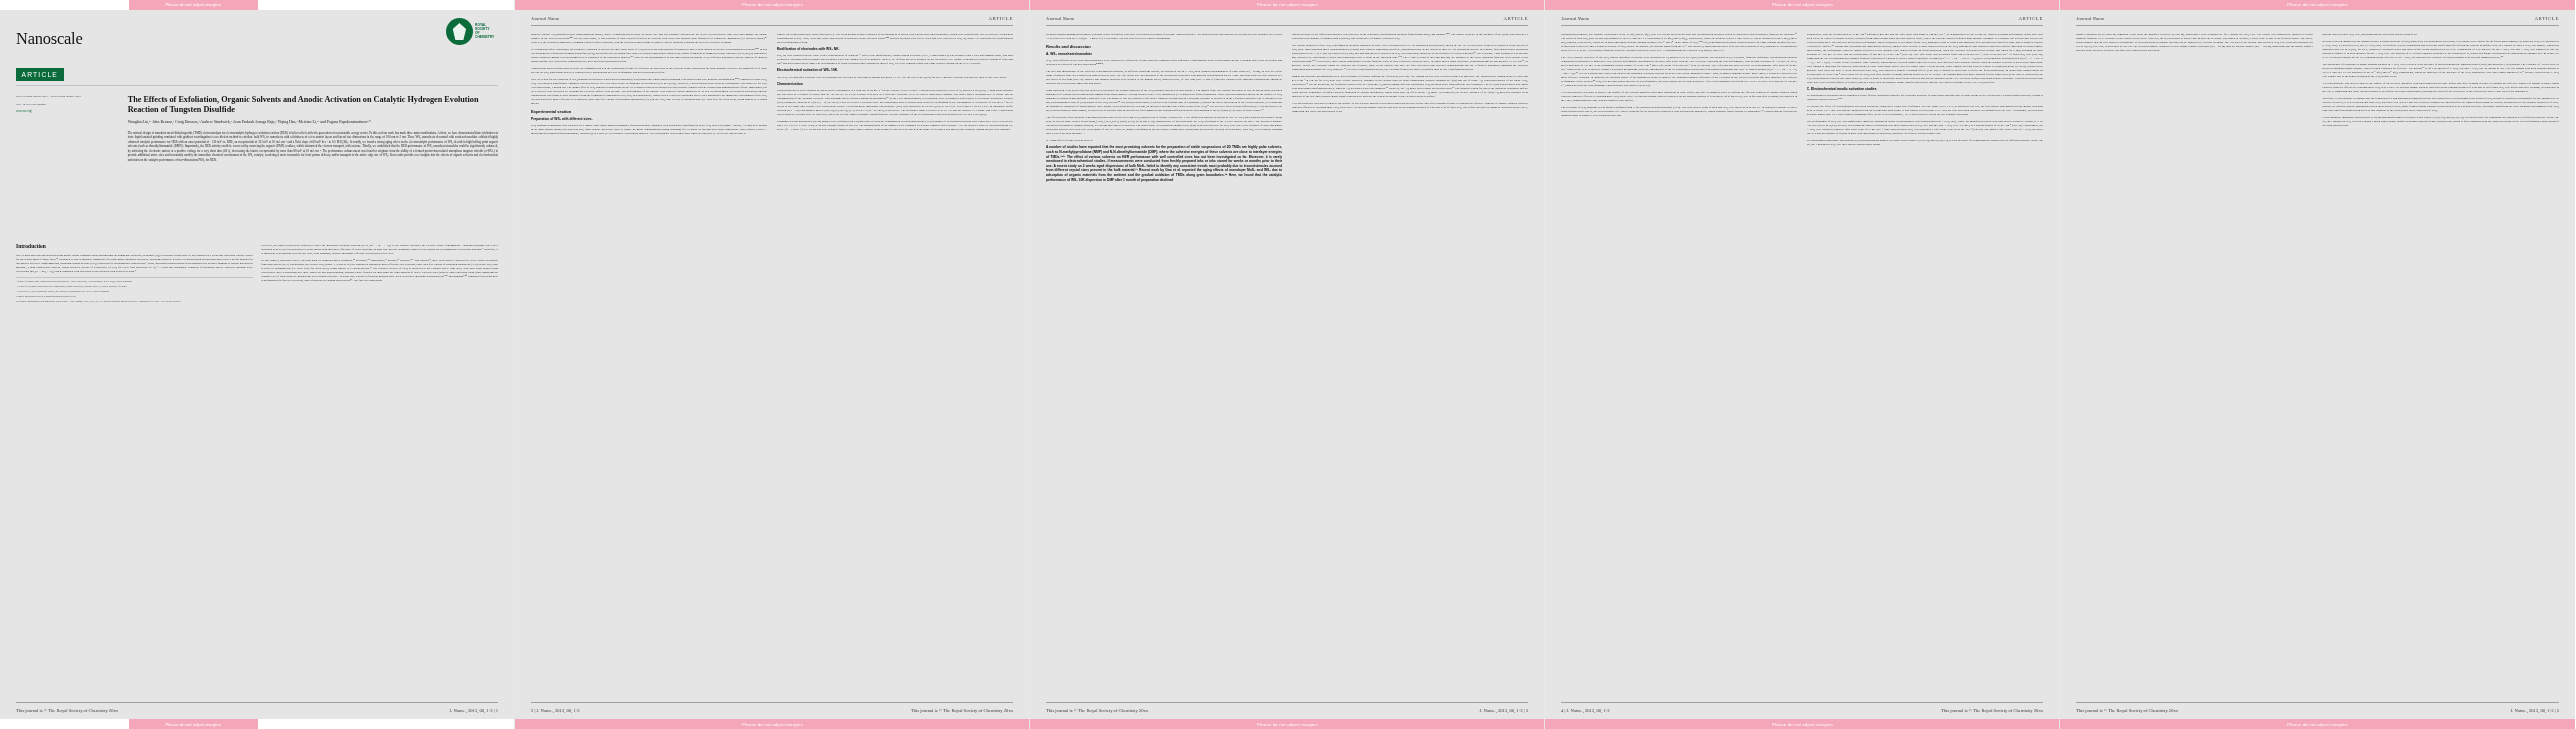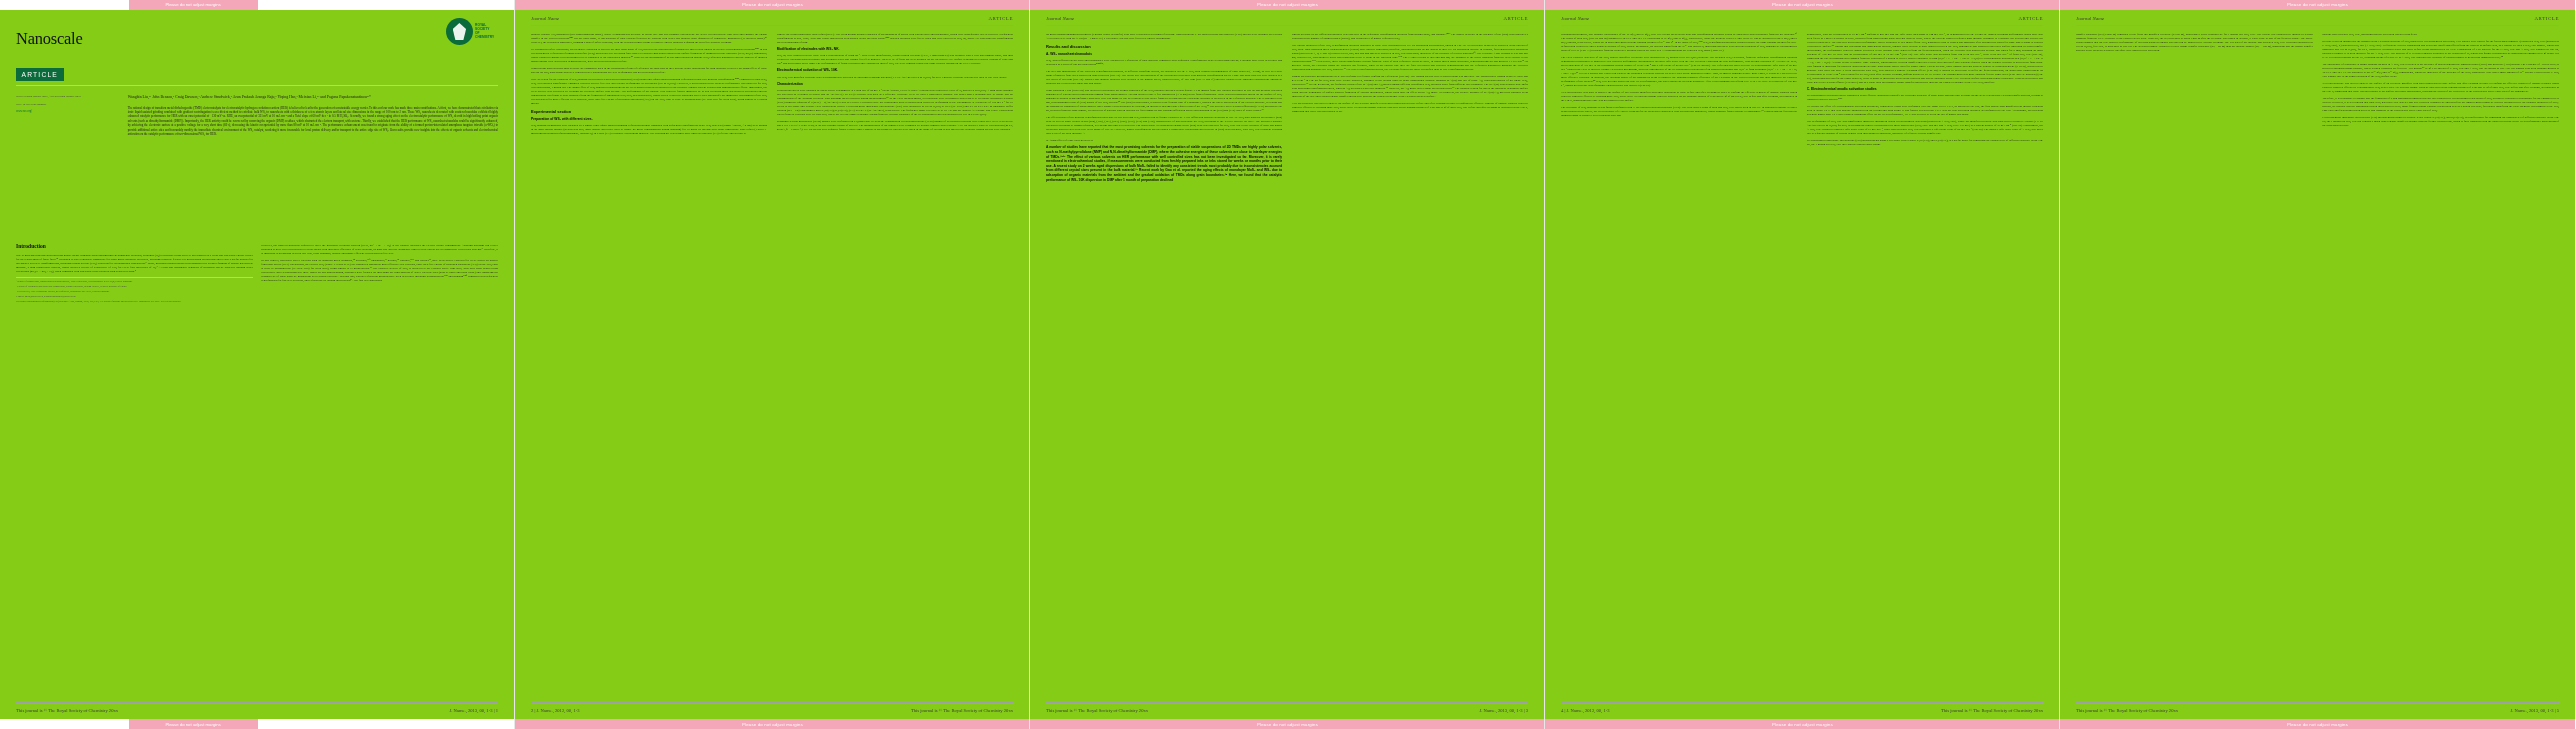--- a/index.html
+++ b/index.html
@@ -17,21 +17,21 @@
     position: relative;
     width: 2576px;
     height: 729px;
     display: flex;
     flex-direction: row;
   }
   .page {
     position: relative;
     width: 515px;
     height: 729px;
-    background: #84cc16;
+    background: #e5e5e5;
     box-sizing: border-box;
     padding: 0;
     border-right: 0.6px solid #e8e8e8;
     overflow: hidden;
   }
   .page:last-child { border-right: none; }
 
   
   .margin-bar {
     position: absolute;
@@ -329,20 +329,21 @@
       <div class="cover-rule"></div>
 
       <div class="cover-body">
         <div class="cover-left">
           <div class="recvd">Received 00th January 20xx,
 Accepted 00th January 20xx</div>
           <div class="doi">DOI: 10.1039/x0xx00000x</div>
           <div class="rsc-link">www.rsc.org/</div>
         </div>
         <div class="cover-right">
+          <div class="paper-title">The Effects of Exfoliation, Organic Solvents and Anodic Activation on Catalytic Hydrogen Evolution Reaction of Tungsten Disulfide</div>
           <div class="authors">Wangbin Liu,ᵃˣ John Benson,ᶜ Craig Dawson,ᵃ Andrew Strudwick,ᵇ Arun Prakash Aranga Raju,ᵇ Yiqing Han,ᵃ Meixian Li,ᵈˣ and Pagona Papakonstantinouᵃˣ*</div>
           <div class="abstract">
             <p>The rational design of transition metal dichalcogenide (TMD) electrocatalysts for electrocatalytic hydrogen evolution reaction (HER) is believed to lead to the generation of a metastable energy carrier. To this end our work has made three main contributions. At first, we have demonstrated that exfoliation via ionic liquid assisted grinding combined with gradient centrifugation is an efficient method to exfoliate bulk WS₂ to nanosheets with a thickness of a few atomic layers and lateral size dimensions in the range of 100 nm to 2 nm. These WS₂ nanosheets decorated with scattered nanolabs exhibited highly enhanced catalytic performance for HER with an onset potential of –130 mV vs. RHE, an overpotential of 321 mV at 10 mA cm⁻² and a Tafel slope of 60 mV dec⁻¹ in 0.5 M H₂SO₄. Secondly, we found a strong aging effect on the electrocatalytic performance of WS₂ devoid in high boiling point organic solvents (such as dimethylformamide (DMF)). Importantly, the HER activity could be recovered by removing the organic (DMF) residues, which obstructed the electron transport, with acetone. Thirdly, we established that the HER performance of WS₂ nanosheets/nanolabs could be significantly enhanced, by achieving the electronic surface at a positive voltage for a very short time (60 s), decreasing the kinetic overpotential by more than 80 mV at 10 mA cm⁻². The performance enhancement was found to originate from the ability of a formed proton-intercalated amorphous tungsten trioxide (a-WO₃) to provide additional active sites and favourably modify the immediate chemical environment of the WS₂ catalyst, rendering it more favourable for local proton delivery and/or transport to the active edge site of WS₂. Our results provide new insights into the effects of organic solvents and electrochemical activation on the catalytic performance of two-dimensional WS₂ for HER.</p>
           </div>
         </div>
       </div>
     </div>
 
     <div class="cover-cols">
       <div class="cover-col">

